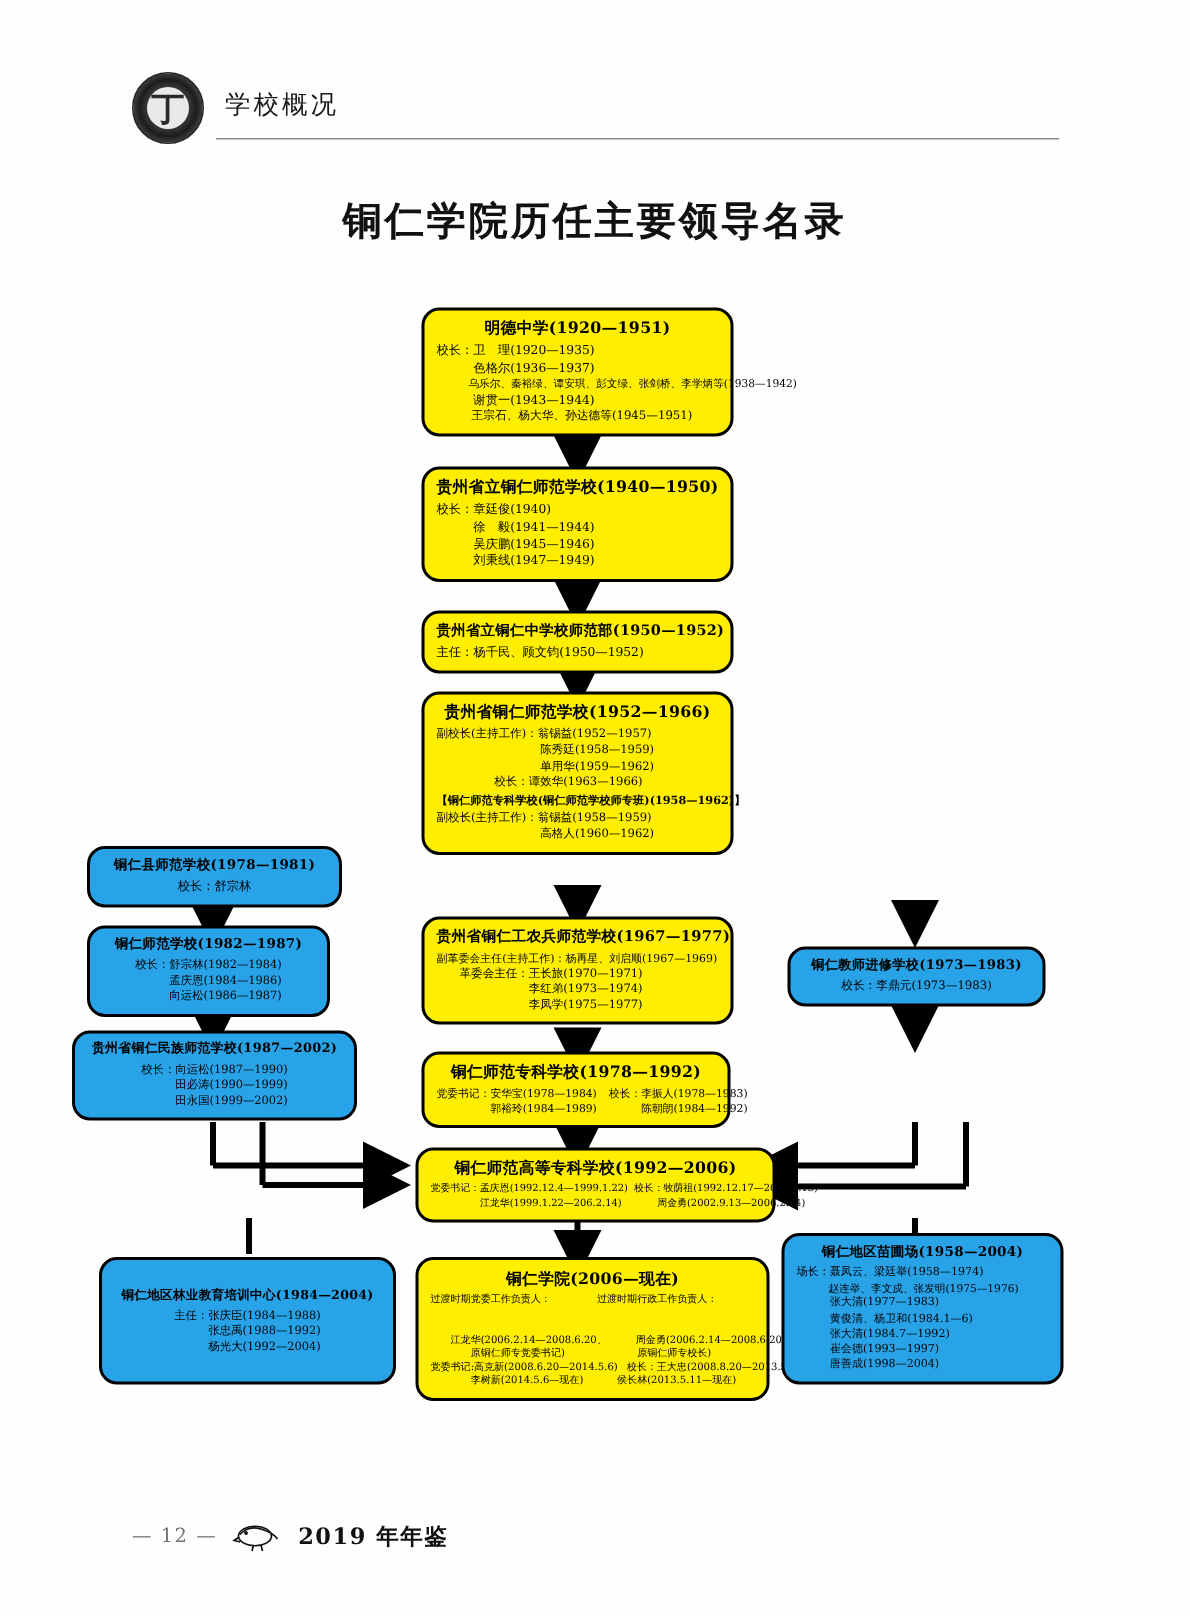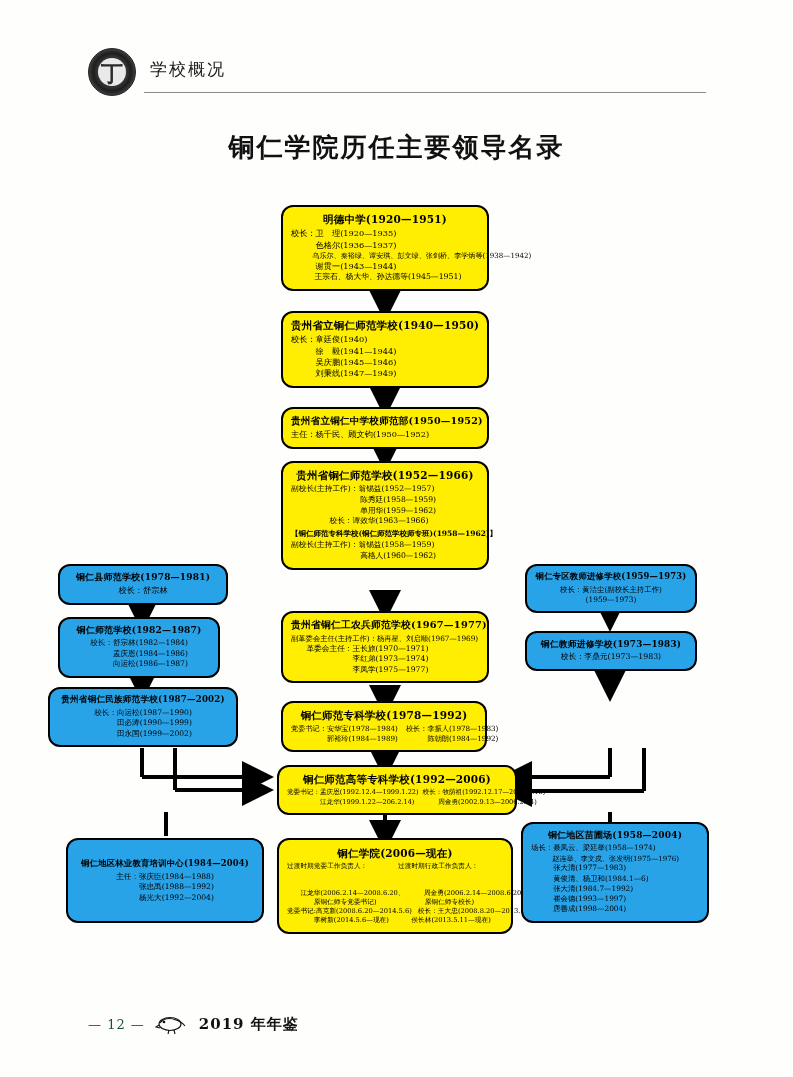--- a/index.html
+++ b/index.html
@@ -130,21 +130,21 @@
   .footer {
     position: absolute;
     left: 88px; bottom: 42px;
     display: flex;
     align-items: center;
     gap: 10px;
   }
   .footer-page {
     font-family: "DejaVu Serif", "Liberation Serif", serif;
     font-size: 13px;
-    color: #14532d;
+    color: #737373;
     letter-spacing: 1px;
   }
   .footer-mark {
     width: 34px; height: 22px;
     position: relative;
   }
   .footer-mark svg { display: block; }
   .footer-year {
     font-family: "DejaVu Serif", "Liberation Serif", serif;
     font-size: 15px;
@@ -307,25 +307,20 @@
     <div class="n-line l-center" style="font-size:7.6px;">　　　向运松(1986—1987)</div>
   </div>
 
   <div class="node blue" style="left:48px; top:687px; width:190px;">
     <div class="n-title" style="font-size:8.6px;">贵州省铜仁民族师范学校(1987—2002)</div>
     <div class="n-line l-center" style="font-size:7.6px;">校长：向运松(1987—1990)</div>
     <div class="n-line l-center" style="font-size:7.6px;">　　　田必涛(1990—1999)</div>
     <div class="n-line l-center" style="font-size:7.6px;">　　　田永国(1999—2002)</div>
   </div>
 
-  <div class="node blue" style="left:525px; top:564px; width:172px;">
-    <div class="n-title" style="font-size:8.4px;">铜仁专区教师进修学校(1959—1973)</div>
-    <div class="n-line l-center" style="font-size:7.4px;">校长：黄洁尘(副校长主持工作)</div>
-    <div class="n-line l-center" style="font-size:7.4px;">(1959—1973)</div>
-  </div>
 
   <div class="node blue" style="left:525px; top:631px; width:172px;">
     <div class="n-title" style="font-size:8.8px;">铜仁教师进修学校(1973—1983)</div>
     <div class="n-line l-center" style="font-size:7.8px;">校长：李鼎元(1973—1983)</div>
   </div>
 
 
   <div class="node blue" style="left:66px; top:838px; width:198px; padding-top:18px; padding-bottom:18px;">
     <div class="n-title" style="font-size:8.4px;">铜仁地区林业教育培训中心(1984—2004)</div>
     <div class="n-line l-center" style="font-size:7.6px;">主任：张庆臣(1984—1988)</div>

